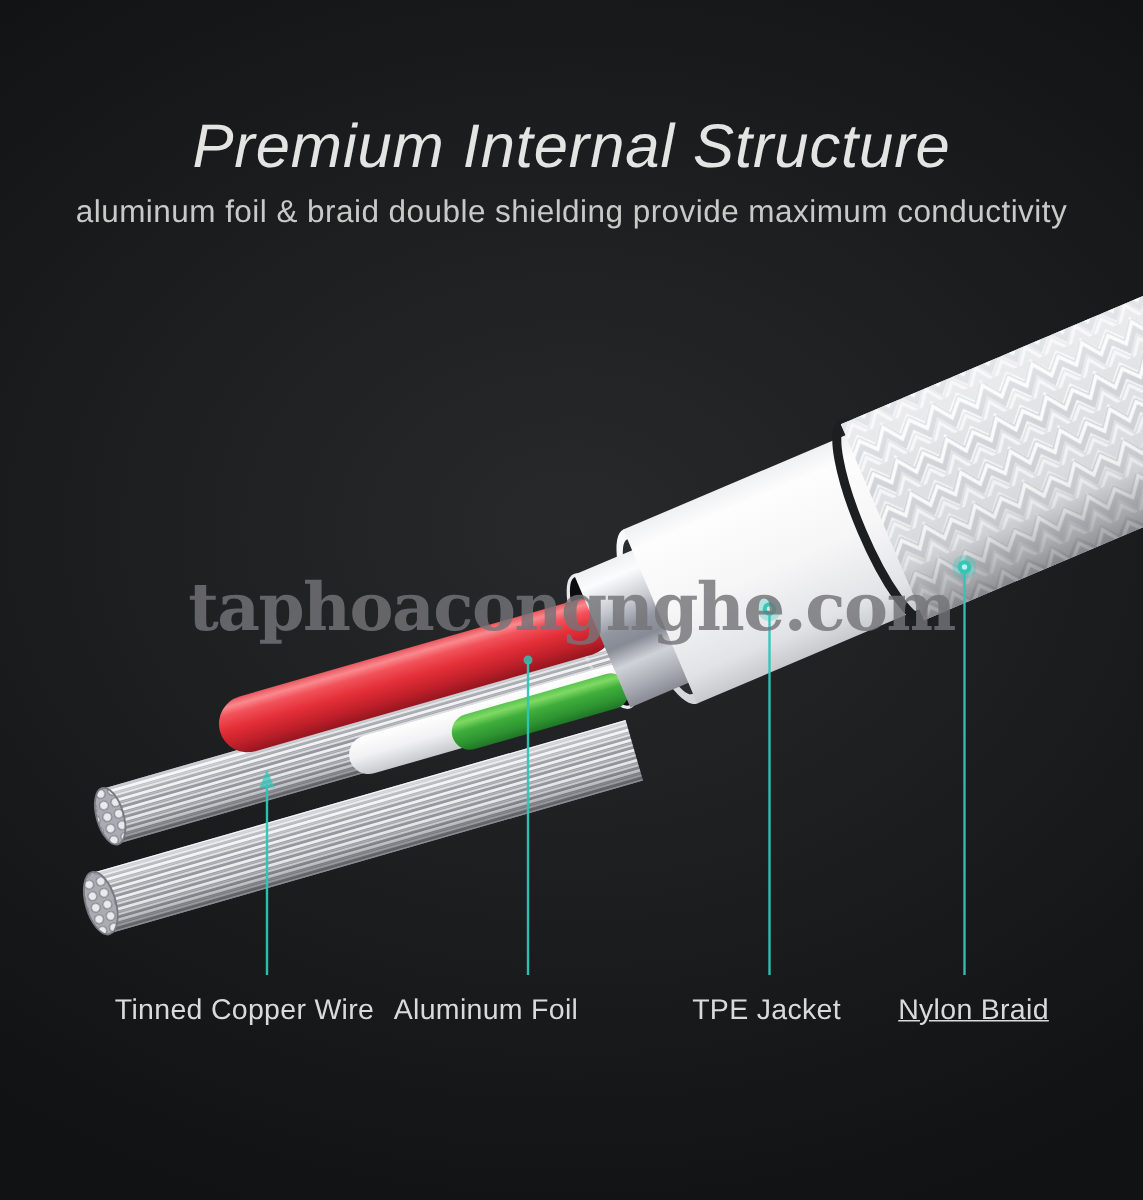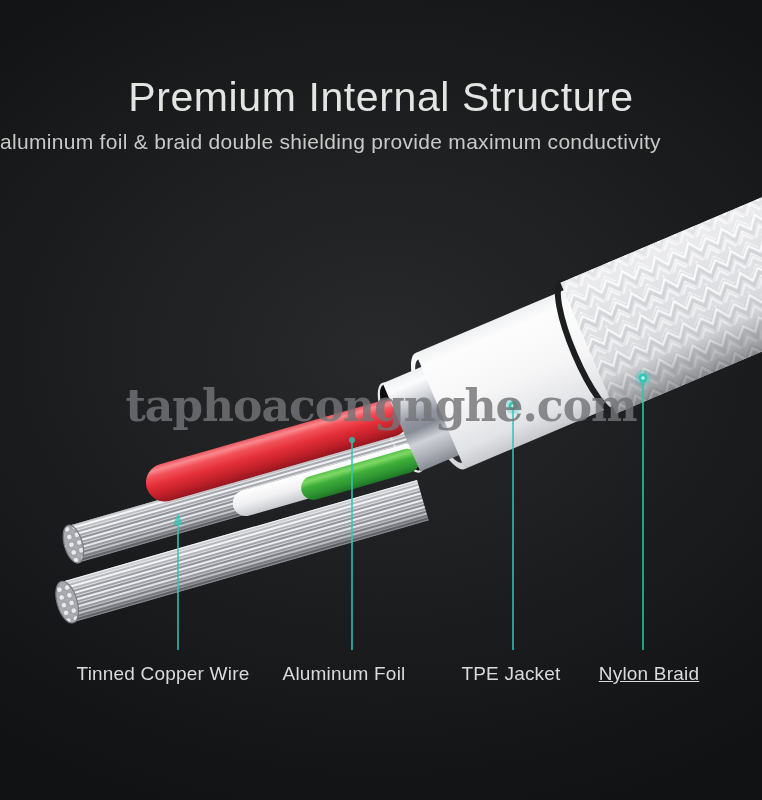--- a/index.html
+++ b/index.html
@@ -3,37 +3,37 @@
 <meta charset="utf-8">
 <style>
   html,body{margin:0;padding:0;background:#0e0f11;}
   .stage{
     position:relative;width:762px;height:800px;overflow:hidden;
     background:radial-gradient(ellipse 620px 480px at 50% 44%, #28292b 0%, #1d1f21 45%, #161719 78%, #111214 100%);
     font-family:"Liberation Sans", sans-serif;
   }
   .title{
     position:absolute;left:0;top:74px;width:100%;text-align:center;
-    font-size:41px;font-weight:300;letter-spacing:0.6px;color:#e4e4e3;
+    font-size:41px;font-weight:300;letter-spacing:0.6px;color:#e4e4e3;font-style:italic;
   }
   .subtitle{
-    position:absolute;left:0;top:130px;width:100%;text-align:left;
+    position:absolute;left:0;top:130px;width:100%;text-align:center;
     font-size:21px;font-weight:300;letter-spacing:0.3px;color:#c9c9c8;
   }
   .cable-svg{position:absolute;left:0;top:0;z-index:1;}
   .watermark{
     position:absolute;left:381px;top:380px;transform:translateX(-50%);z-index:2;
     font-family:"DejaVu Serif", serif;font-weight:700;font-size:44px;letter-spacing:-1px;
     color:rgba(116,116,119,0.82);white-space:nowrap;
   }
   .callout-label{
     position:absolute;top:663px;transform:translateX(-50%);z-index:3;
     font-size:19px;font-weight:300;color:#dadada;white-space:nowrap;letter-spacing:0.2px;
   }
-  .lbl-1{left:163px;} .lbl-2{left:344px;text-align:center;} .lbl-3{left:511px;} .lbl-4{left:649px;text-decoration:underline;}
+  .lbl-1{left:163px;} .lbl-2{left:324px;text-align:center;} .lbl-3{left:511px;} .lbl-4{left:649px;text-decoration:underline;}
 </style>
 </head>
 <body>
 
 <div class="stage">
 
   <div class="title">Premium Internal Structure</div>
   <div class="subtitle">aluminum foil &amp; braid double shielding provide maximum conductivity</div>
 
   <svg class="cable-svg" width="762" height="800" viewBox="0 0 762 800">

